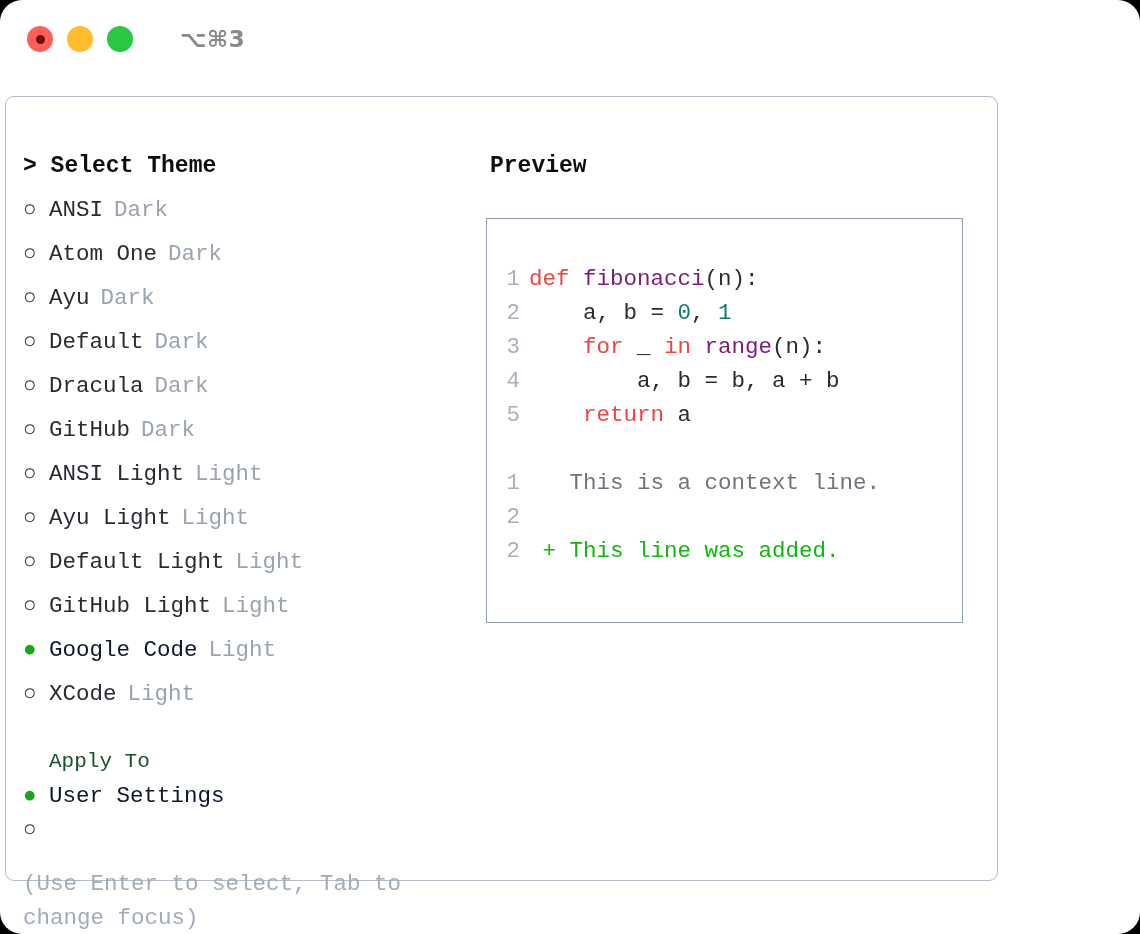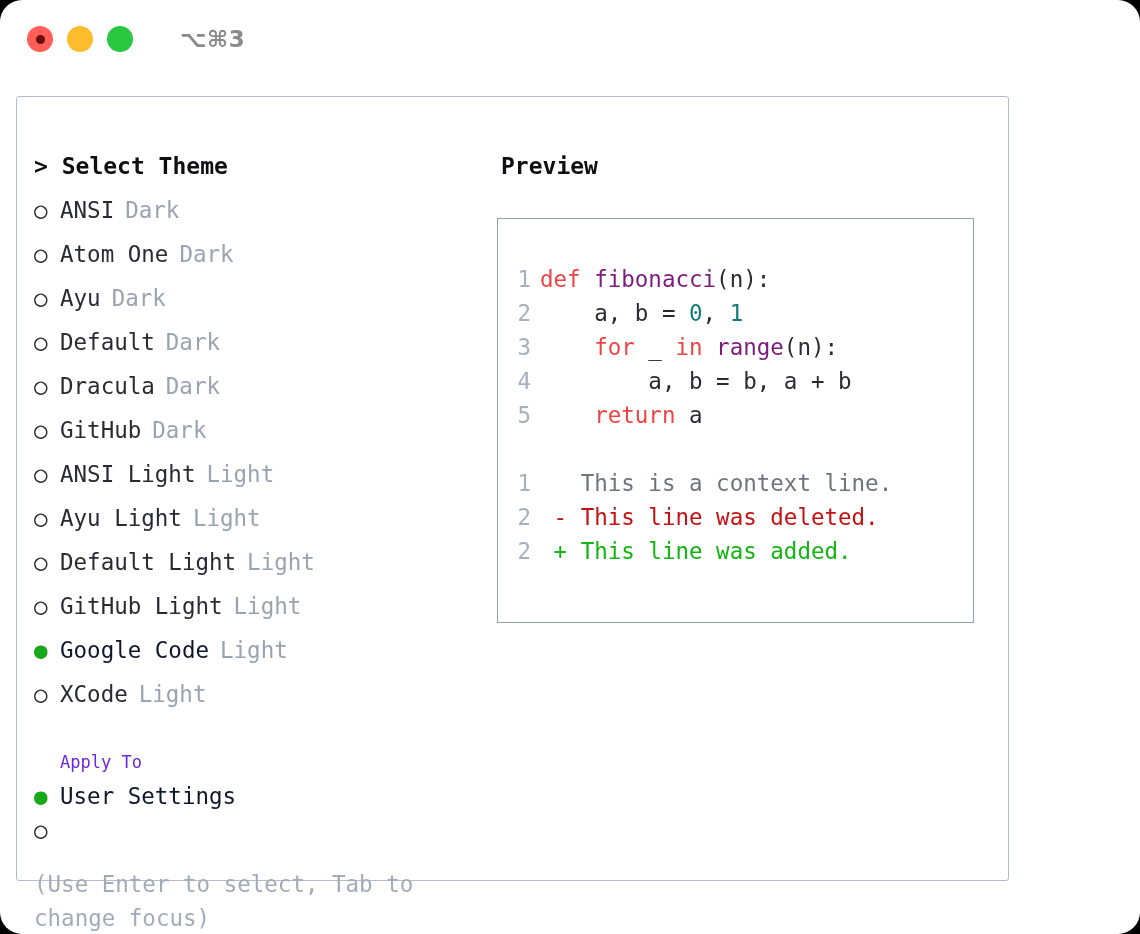--- a/index.html
+++ b/index.html
@@ -49,25 +49,26 @@
     font-size: 23px;
     font-weight: 700;
     color: #8a8a8a;
     letter-spacing: 0.5px;
     font-family: "DejaVu Sans", "Liberation Sans", sans-serif;
   }
 
   
   .panel {
     position: absolute;
-    left: 16px; top: 96px;
+    left: 5px; top: 96px;
     width: 993px; height: 785px;
     border: 1.6px solid #b3bcc8;
-    border-radius: 3px;
+    border-radius: 9px;
     background: #ffffff;
+    font-family: Liberation Mono, monospace;
   }
 
   .panel-inner {
     position: absolute;
     left: 0; top: 0; right: 0; bottom: 0;
     display: flex;
   }
 
   
   .left-col {
@@ -103,22 +104,22 @@
   }
   .marker.sel { color: #17a81a; }
   .opt-label { color: #2a2a33; }
   .opt.selected .opt-label { color: #0f172a; }
   .opt-badge { color: #9aa3b0; margin-left: 11px; margin-top: 10px; }
 
   .subsection {
     margin-top: 34px;
   }
   .sub-head {
-    font-size: 17px;
-    color: #6d28d9;
+    font-size: 21px;
+    color: #14532d;
     line-height: 34px;
     padding-left: 26px;
     white-space: pre;
   }
 
   .hint {
     margin-top: 20px;
     font-size: 22.5px;
     color: #a3abb9;
     line-height: 34px;
@@ -227,21 +228,21 @@
           <div>
               <div class="code-line"><span class="ln">1</span><span><span class="tok-kw">def </span><span class="tok-fn">fibonacci</span><span class="tok-punc">(n):</span></span></div>
               <div class="code-line"><span class="ln">2</span><span><span class="code-src">    a, b = </span><span class="tok-num">0</span><span class="code-src">, </span><span class="tok-num">1</span></span></div>
               <div class="code-line"><span class="ln">3</span><span><span class="code-src">    </span><span class="tok-kw">for</span><span class="code-src"> _ </span><span class="tok-kw">in</span><span class="code-src"> </span><span class="tok-fn">range</span><span class="tok-punc">(n):</span></span></div>
               <div class="code-line"><span class="ln">4</span><span><span class="code-src">        a, b = b, a + b</span></span></div>
               <div class="code-line"><span class="ln">5</span><span><span class="code-src">    </span><span class="tok-kw">return</span><span class="code-src"> a</span></span></div>
             </div>
           <div class="code-gap"></div>
           <div>
               <div class="code-line"><span class="ln">1</span><span class="diff-ctx">   This is a context line.</span></div>
-              <div class="code-line"><span class="ln">2</span><span class="diff-del"> - This line was deleted.</span></div>
+              <div class="code-line"><span class="ln">2</span></div>
               <div class="code-line"><span class="ln">2</span><span class="diff-add"> + This line was added.</span></div>
             </div>
         </div>
       </div>
 
     </div>
   </div>
 </div>
 
 </body></html>

